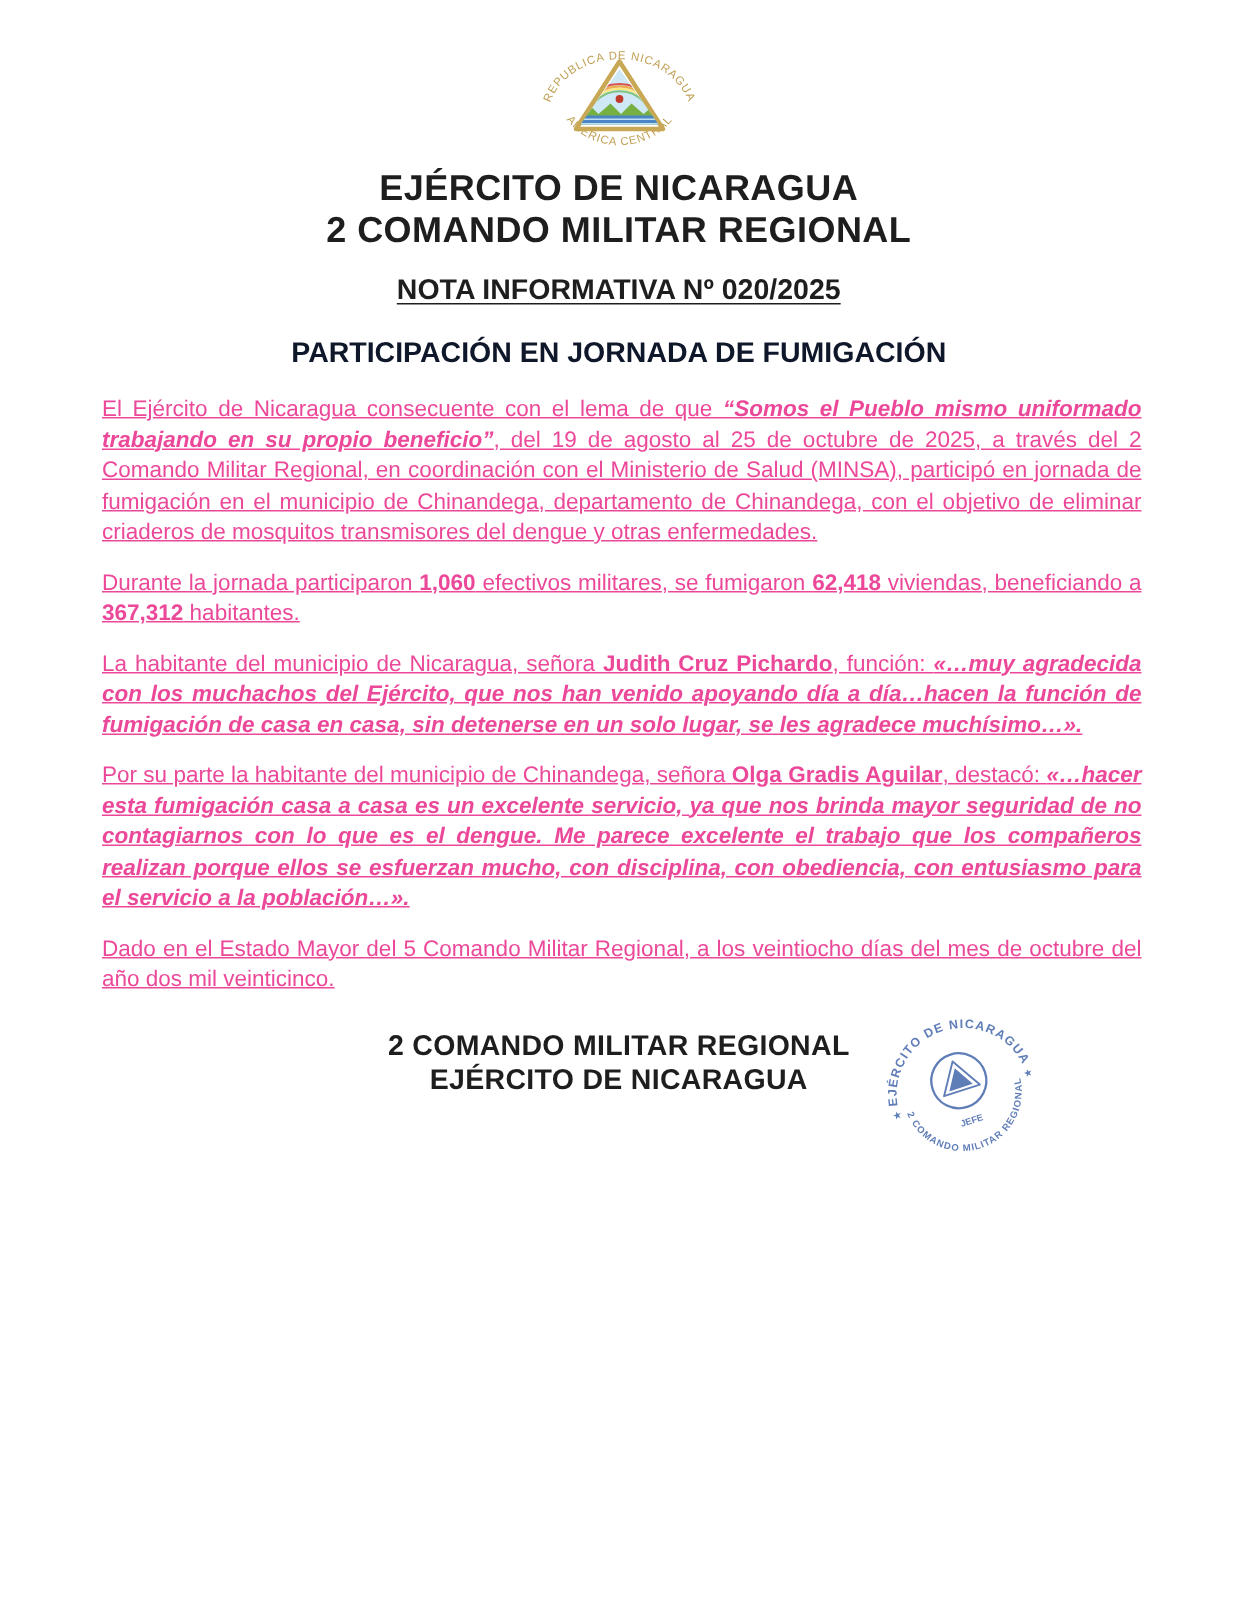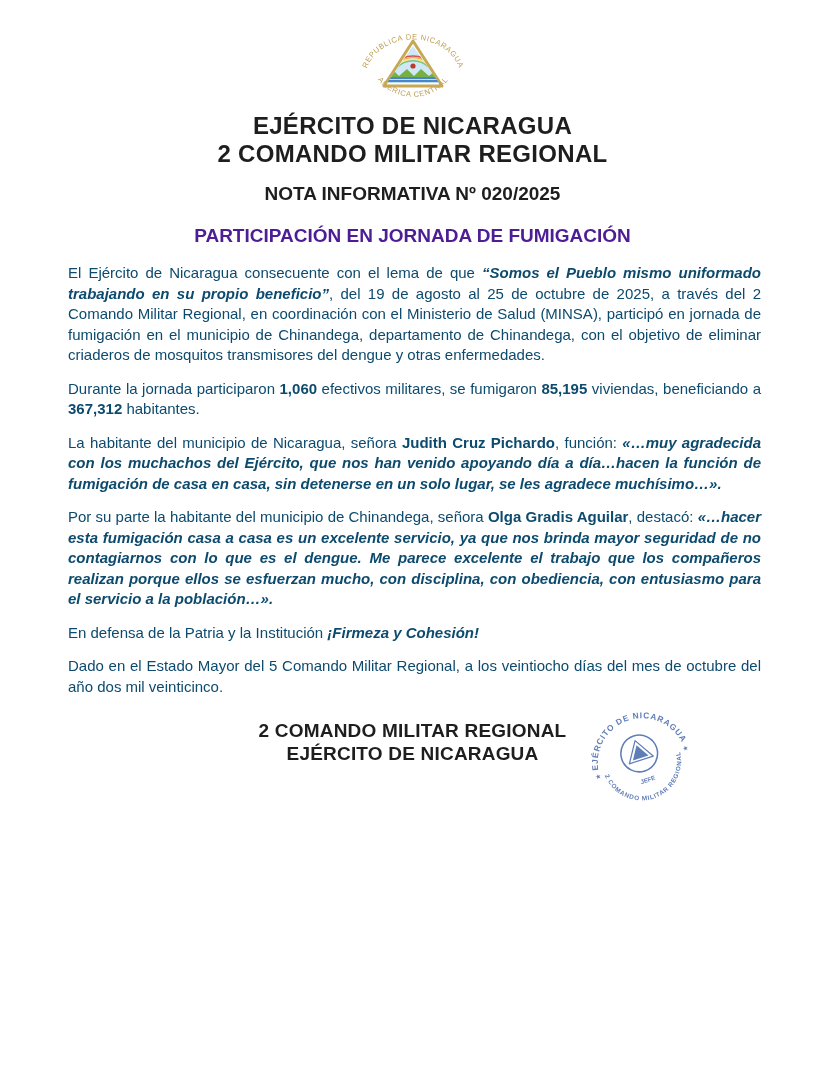--- a/index.html
+++ b/index.html
@@ -7,24 +7,24 @@
     position:relative;
     width:825px;height:1068px;
     background:#ffffff;
     font-family:"Liberation Sans", sans-serif;
     color:#2d2d2d;
     overflow:hidden;
   }
   .coat{display:block;margin:26px auto 0;width:124px;height:80px;}
   .org{ text-align:center; margin-top:6px; font-weight:bold; font-size:24px; line-height:28px; color:#1e1e1e; letter-spacing:.3px;}
   .note-title{ text-align:center; margin-top:14px; font-weight:bold; font-size:19px; line-height:23px; color:#1e1e1e;}
-  .note-title span{ text-underline-offset:3px;}
-  .subject{ text-align:center; margin-top:19px; font-weight:bold; font-size:19px; line-height:23px; color:#4c1d95;}
+  .note-title span{ text-decoration:underline; text-underline-offset:3px;}
+  .subject{ text-align:center; margin-top:19px; font-weight:bold; font-size:19px; line-height:23px; color:#0f172a;}
   .body-text{ margin:16px 64px 0 68px; }
-  .body-text p{ margin:0 0 13px 0; font-size:15px; line-height:20.5px; text-align:justify; color:#0c4a6e;}
+  .body-text p{ margin:0 0 13px 0; font-size:15px; line-height:20.5px; text-align:justify; color:#ec4899;text-decoration:underline;}
   .seg-r{font-weight:normal;font-style:normal;}
   .seg-b{font-weight:bold;}
   .seg-bi{font-weight:bold;font-style:italic;}
   .footer{ position:relative; margin-top:22px; }
   .footer-text{ text-align:center; font-weight:bold; font-size:19px; line-height:23px; color:#1e1e1e; letter-spacing:.2px;}
   .seal{ position:absolute; top:-16px; right:128px; width:112px; height:112px; transform:rotate(-18deg); opacity:.88;}
 </style>
 </head>
 <body>
 
@@ -73,24 +73,23 @@
   </div>
 
   <div class="note-title">
     <span>NOTA INFORMATIVA Nº 020/2025</span>
   </div>
 
   <div class="subject">PARTICIPACIÓN EN JORNADA DE FUMIGACIÓN</div>
 
   <div class="body-text">
       <p><span class="seg-r">El Ejército de Nicaragua consecuente con el lema de que </span><span class="seg-bi">“Somos el Pueblo mismo uniformado trabajando en su propio beneficio”</span><span class="seg-r">, del 19 de agosto al 25 de octubre de 2025, a través del 2 Comando Militar Regional, en coordinación con el Ministerio de Salud (MINSA), participó en jornada de fumigación en el municipio de Chinandega, departamento de Chinandega, con el objetivo de eliminar criaderos de mosquitos transmisores del dengue y otras enfermedades.</span></p>
-      <p><span class="seg-r">Durante la jornada participaron </span><span class="seg-b">1,060</span><span class="seg-r"> efectivos militares, se fumigaron </span><span class="seg-b">85,195</span><span class="seg-r"> viviendas, beneficiando a </span><span class="seg-b">367,312</span><span class="seg-r"> habitantes.</span></p>
+      <p><span class="seg-r">Durante la jornada participaron </span><span class="seg-b">1,060</span><span class="seg-r"> efectivos militares, se fumigaron </span><span class="seg-b">62,418</span><span class="seg-r"> viviendas, beneficiando a </span><span class="seg-b">367,312</span><span class="seg-r"> habitantes.</span></p>
       <p><span class="seg-r">La habitante del municipio de Nicaragua, señora </span><span class="seg-b">Judith Cruz Pichardo</span><span class="seg-r">, función: </span><span class="seg-bi">«…muy agradecida con los muchachos del Ejército, que nos han venido apoyando día a día…hacen la función de fumigación de casa en casa, sin detenerse en un solo lugar, se les agradece muchísimo…».</span></p>
       <p><span class="seg-r">Por su parte la habitante del municipio de Chinandega, señora </span><span class="seg-b">Olga Gradis Aguilar</span><span class="seg-r">, destacó: </span><span class="seg-bi">«…hacer esta fumigación casa a casa es un excelente servicio, ya que nos brinda mayor seguridad de no contagiarnos con lo que es el dengue. Me parece excelente el trabajo que los compañeros realizan porque ellos se esfuerzan mucho, con disciplina, con obediencia, con entusiasmo para el servicio a la población…».</span></p>
-      <p><span class="seg-r">En defensa de la Patria y la Institución </span><span class="seg-bi">¡Firmeza y Cohesión!</span></p>
       <p><span class="seg-r">Dado en el Estado Mayor del 5 Comando Militar Regional, a los veintiocho días del mes de octubre del año dos mil veinticinco.</span></p>
     </div>
 
   <div class="footer">
     <div class="footer-text">
       <div>2 COMANDO MILITAR REGIONAL</div>
       <div>EJÉRCITO DE NICARAGUA</div>
     </div>
 
     <svg class="seal" viewBox="0 0 116 116" aria-hidden="true">

